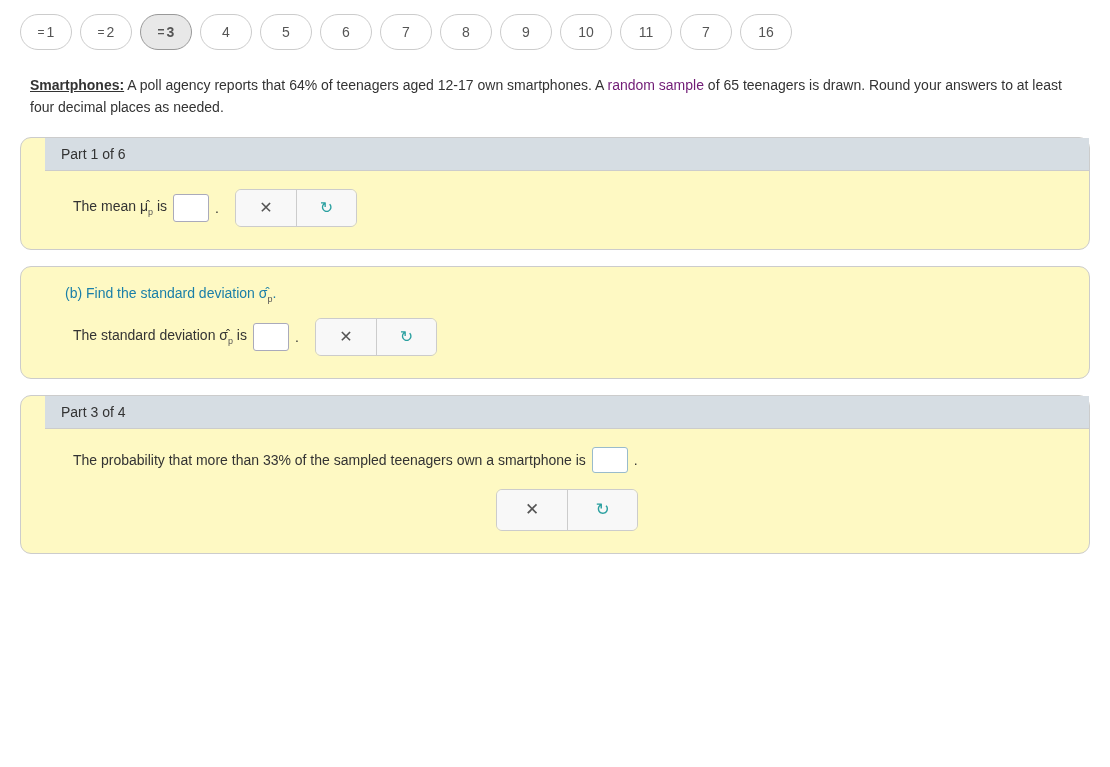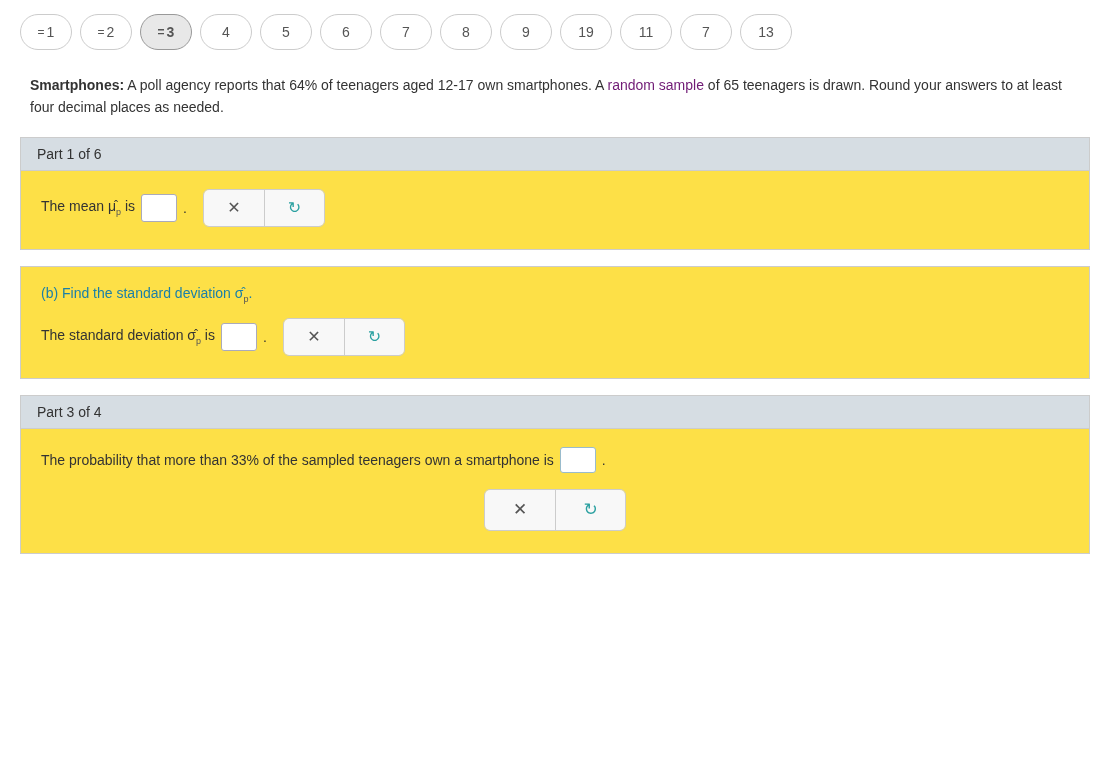--- a/index.html
+++ b/index.html
@@ -46,28 +46,29 @@
       font-size: 12px;
     }
 
     
     .problem-statement {
       padding: 10px 30px 18px 30px;
       font-size: 14px;
       line-height: 1.6;
       color: #333;
     }
-    .problem-statement .bold { font-weight: bold; }
+    .problem-statement .bold { font-weight: bold; text-decoration: underline; }
 
     
     .part-panel {
       margin: 0 20px 16px 20px;
       border: 1px solid #ccc;
-      border-radius: 0;
-      background: #fde047;
+      border-radius: 11px;
+      background: #fef9c3;
+      padding-left: 24px;
     }
     .part-header {
       background: #d6dde3;
       padding: 8px 16px;
       font-size: 14px;
       color: #333;
       font-weight: normal;
       border-bottom: 1px solid #ccc;
     }
     .part-body {
@@ -79,20 +80,21 @@
       color: #1a7fa8;
       font-size: 14px;
       margin-bottom: 14px;
     }
     .answer-row {
       display: flex;
       align-items: center;
       gap: 6px;
       font-size: 14px;
       color: #333;
+      margin-left: 8px;
     }
     .answer-input {
       width: 36px;
       height: 28px;
       border: 1.5px solid #aab;
       border-radius: 3px;
       text-align: center;
       font-size: 13px;
       outline: none;
     }
@@ -196,30 +198,30 @@
   <div class="nav-tab">
       <span>7</span>
     </div>
   <div class="nav-tab">
       <span>8</span>
     </div>
   <div class="nav-tab">
       <span>9</span>
     </div>
   <div class="nav-tab">
-      <span>19</span>
+      <span>10</span>
     </div>
   <div class="nav-tab">
       <span>11</span>
     </div>
   <div class="nav-tab">
       <span>7</span>
     </div>
   <div class="nav-tab">
-      <span>13</span>
+      <span>16</span>
     </div>
 </div>
 
 <div class="problem-statement">
   <span class="bold">Smartphones:</span>
   <span> A poll agency reports that 64% of teenagers aged 12-17 own smartphones. A <span style="color:#701a75;">random sample</span> of 65 teenagers is drawn. Round your answers to at least four decimal places as needed.</span>
 </div>
 
 <div class="part-panel">
   <div class="part-header">

